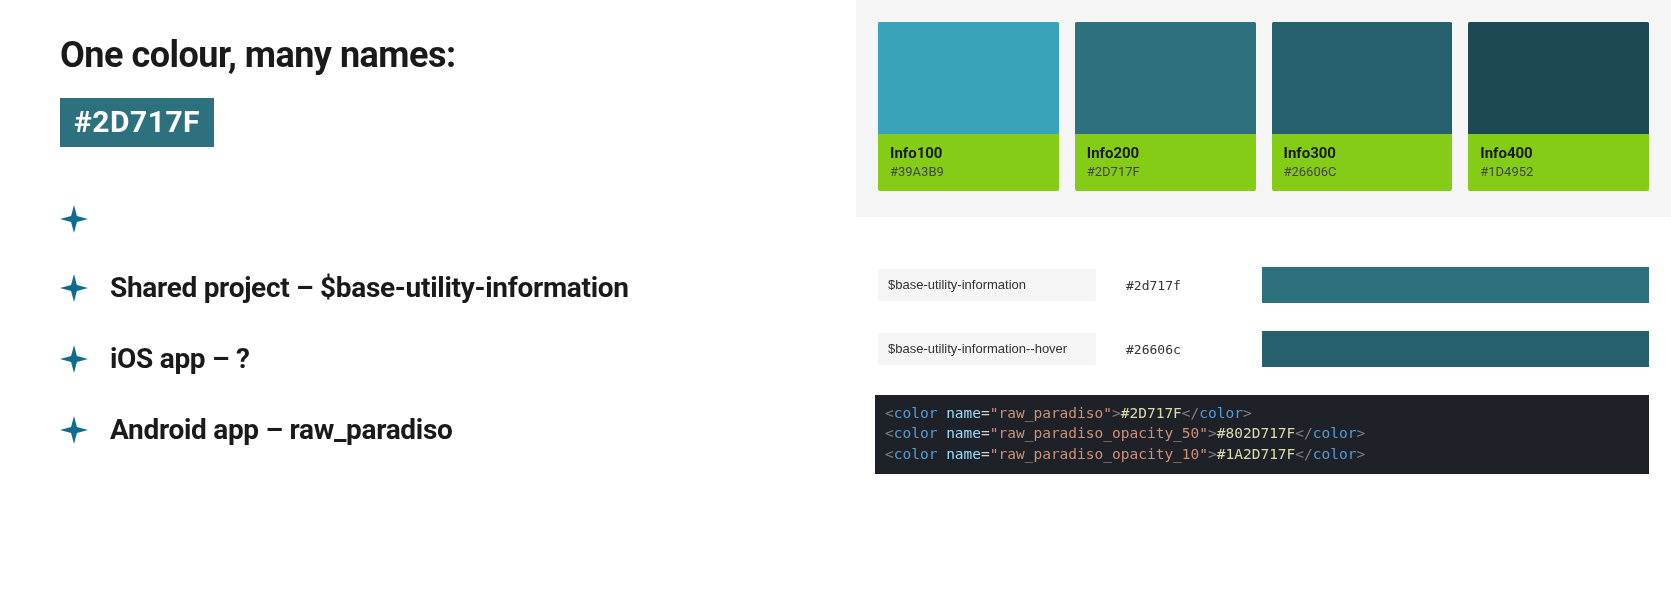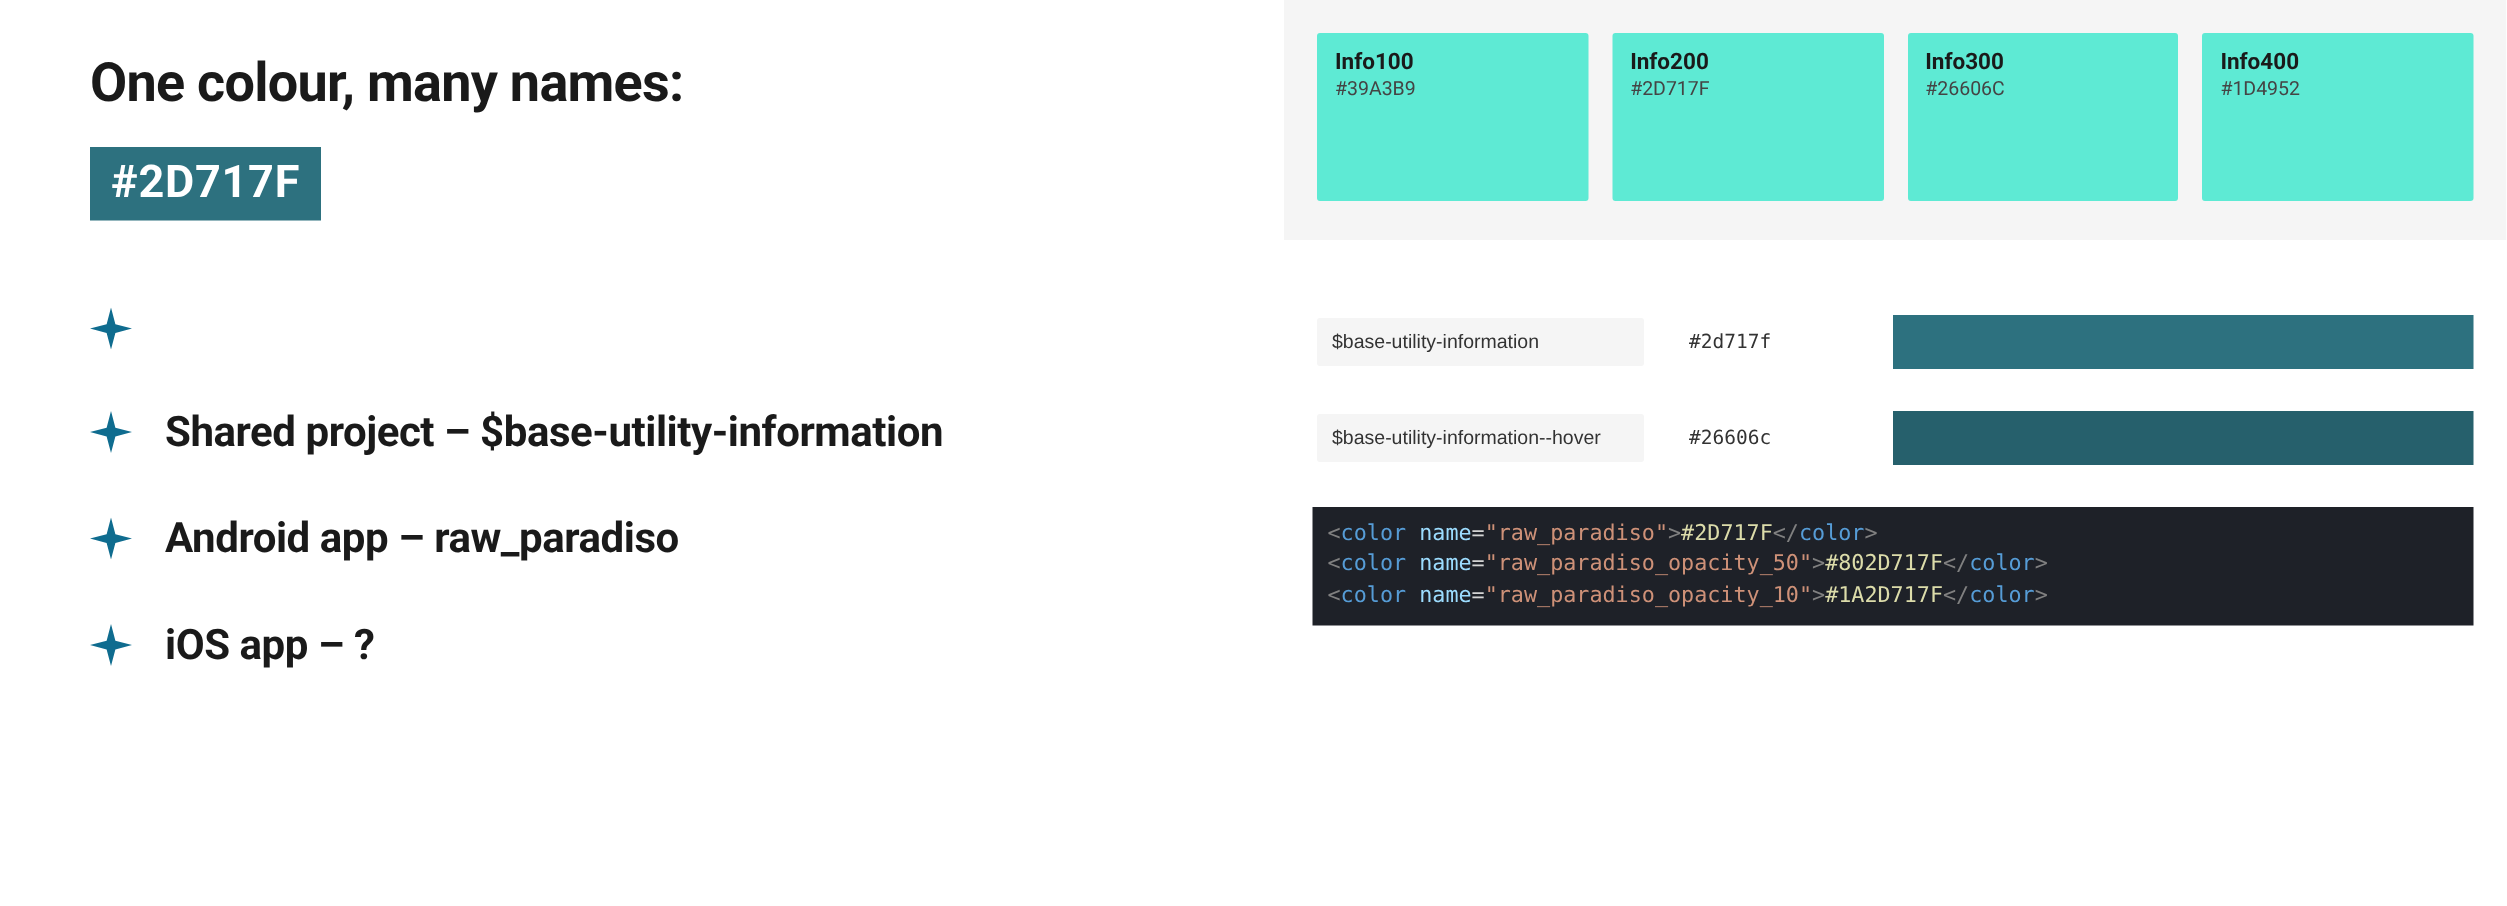--- a/index.html
+++ b/index.html
@@ -61,23 +61,23 @@
     width: 815px;
   }
   .palette-panel {
     background: #f5f5f5;
     padding: 22px 22px 26px 22px;
     display: flex;
     gap: 16px;
   }
   .swatch-card {
     flex: 1;
-    background: #5eead4;
-    display: flex;
-    flex-direction: row;
+    background: #84cc16;
+    display: flex;
+    flex-direction: column;
     border-radius: 2px;
     overflow: hidden;
   }
   .swatch-color {
     height: 112px;
   }
   .swatch-meta {
     padding: 10px 12px 12px 12px;
   }
   .swatch-name {
@@ -155,27 +155,27 @@
     <div class="bullet-item">
       <svg class="sparkle" viewBox="0 0 24 24">
           <path fill="#0F6C8F" d="M12 0 L14.5 9.5 L24 12 L14.5 14.5 L12 24 L9.5 14.5 L0 12 L9.5 9.5 Z"></path>
         </svg>
       <span class="bullet-text">Shared project – $base-utility-information</span>
     </div>
     <div class="bullet-item">
       <svg class="sparkle" viewBox="0 0 24 24">
           <path fill="#0F6C8F" d="M12 0 L14.5 9.5 L24 12 L14.5 14.5 L12 24 L9.5 14.5 L0 12 L9.5 9.5 Z"></path>
         </svg>
+      <span class="bullet-text">iOS app – ?</span>
+    </div>
+    <div class="bullet-item">
+      <svg class="sparkle" viewBox="0 0 24 24">
+          <path fill="#0F6C8F" d="M12 0 L14.5 9.5 L24 12 L14.5 14.5 L12 24 L9.5 14.5 L0 12 L9.5 9.5 Z"></path>
+        </svg>
       <span class="bullet-text">Android app – raw_paradiso</span>
-    </div>
-    <div class="bullet-item">
-      <svg class="sparkle" viewBox="0 0 24 24">
-          <path fill="#0F6C8F" d="M12 0 L14.5 9.5 L24 12 L14.5 14.5 L12 24 L9.5 14.5 L0 12 L9.5 9.5 Z"></path>
-        </svg>
-      <span class="bullet-text">iOS app – ?</span>
     </div>
   </div>
 </div>
 
 <div class="right-col">
 
   <div class="palette-panel">
     <div class="swatch-card">
       <div class="swatch-color" style="background:#39A3B9"></div>
       <div class="swatch-meta">

